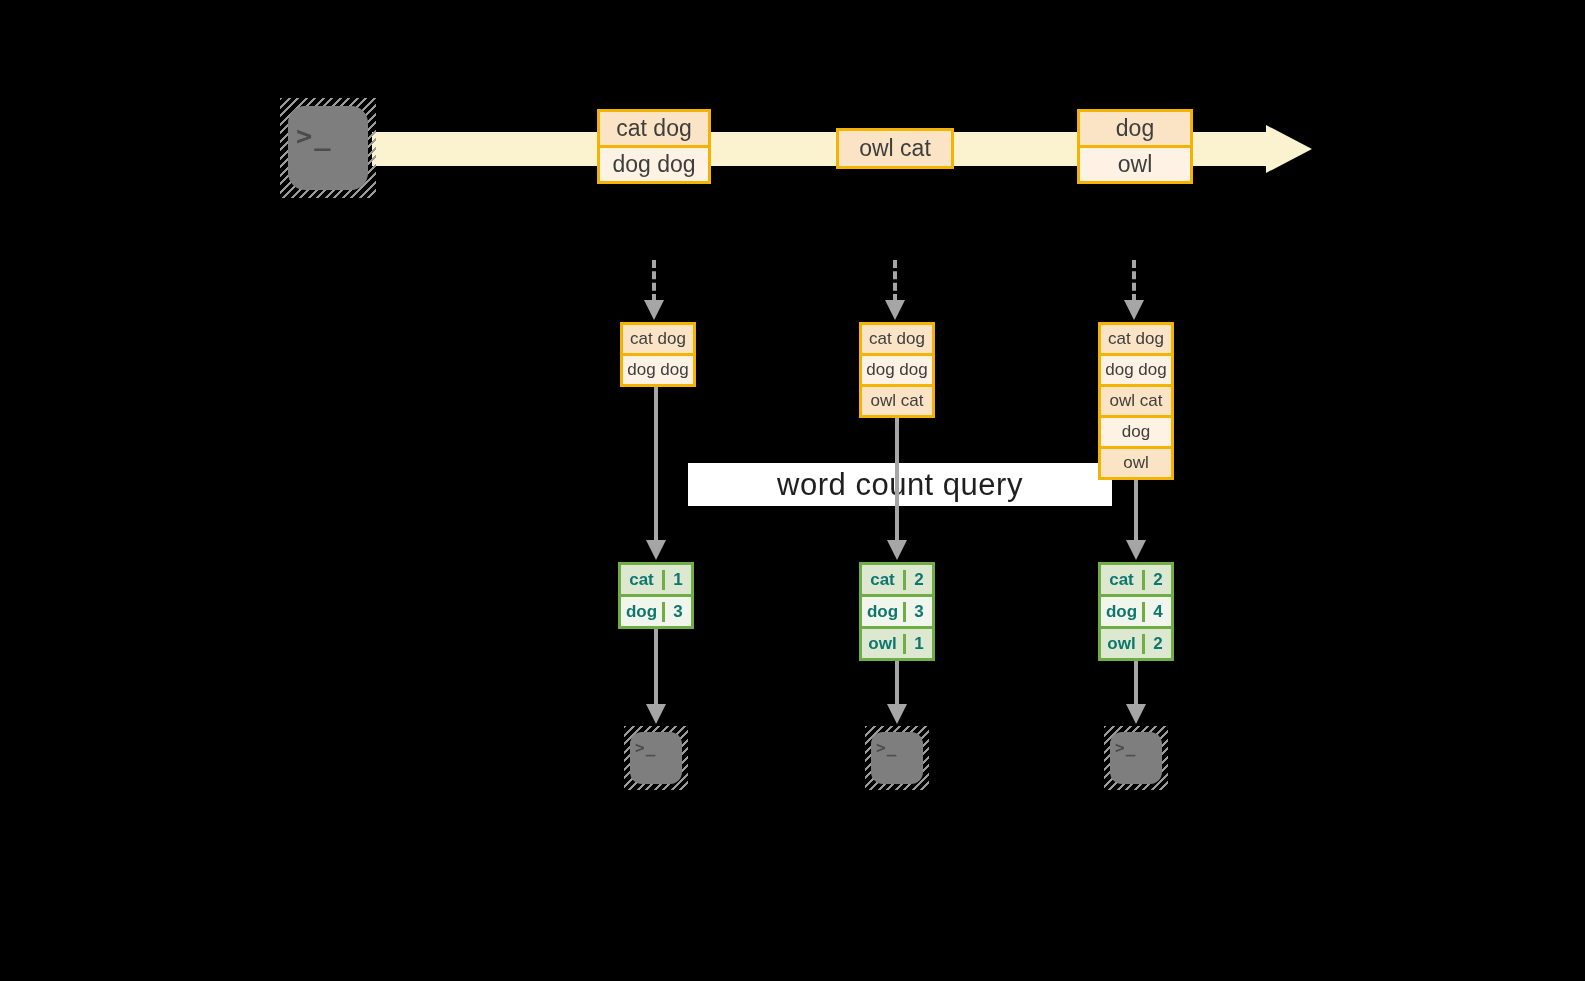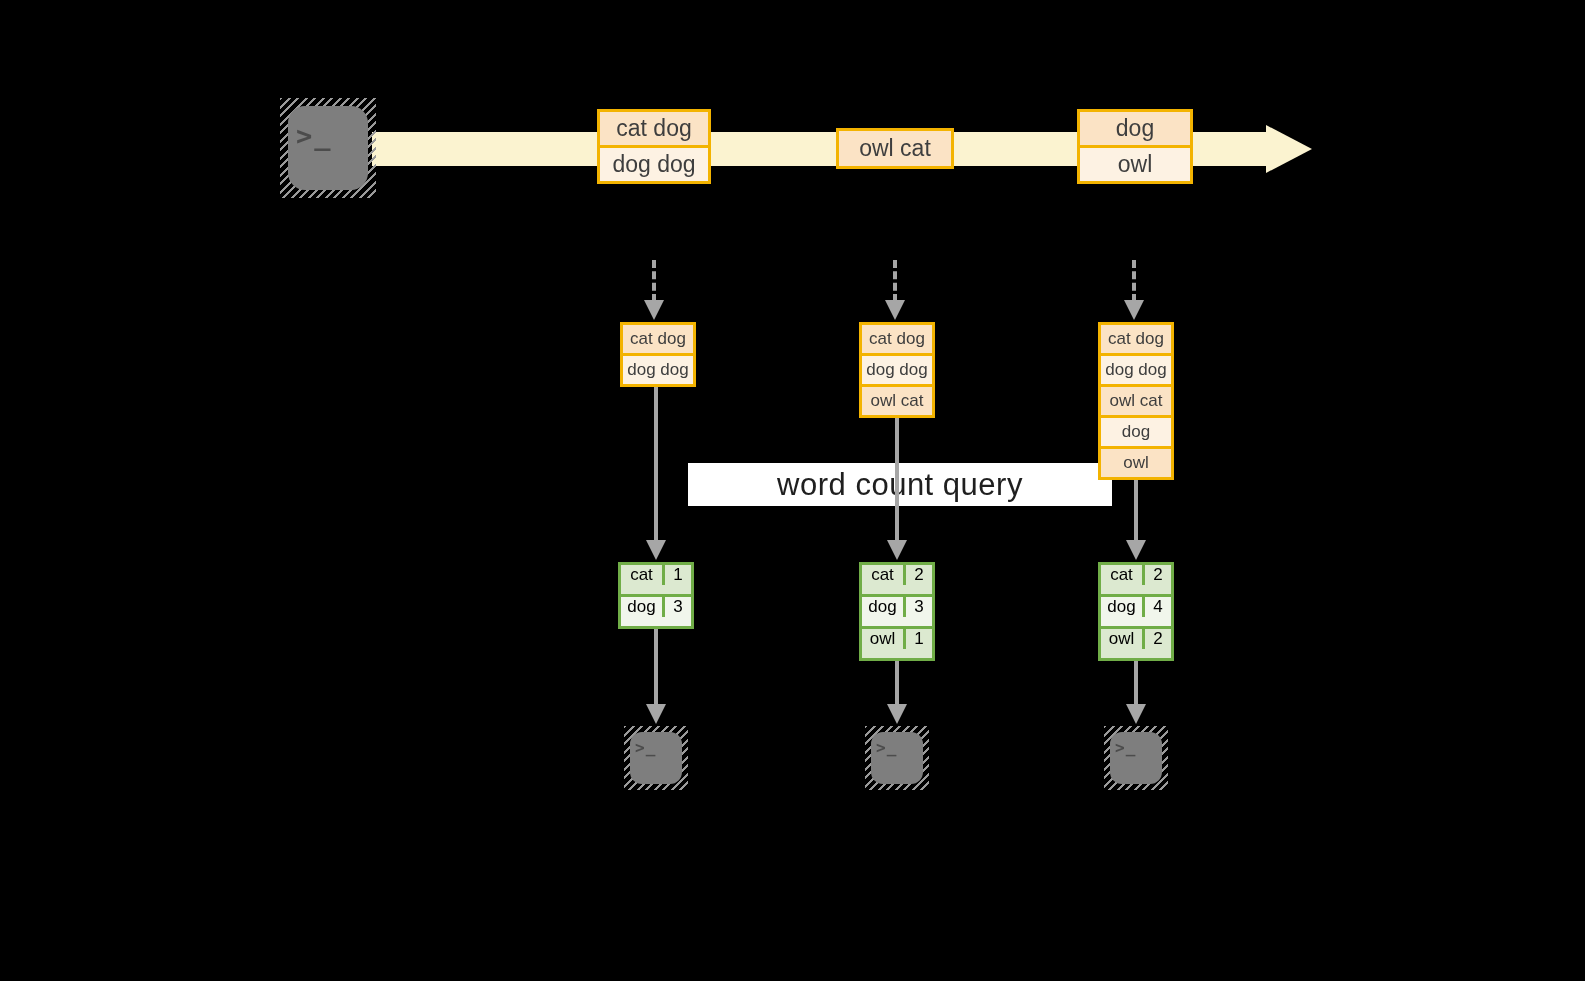--- a/index.html
+++ b/index.html
@@ -51,21 +51,21 @@
   
   .banner{
     position:absolute;left:688px;top:463px;width:424px;height:43px;background:#ffffff;z-index:1;
     display:flex;align-items:center;justify-content:center;
     color:#1f1f1f;font-size:31px;font-weight:300;letter-spacing:.5px;
   }
   
   .gtable{position:absolute;width:76px;z-index:3;}
   .grow{
     box-sizing:border-box;border:3px solid #70ad47;height:35px;margin-top:-3px;
-    display:flex;align-items:flex-start;color:#000000;font-size:17px;
+    display:flex;align-items:center;color:#0f766e;font-size:17px;font-weight:bold;
   }
   .grow:first-child{margin-top:0;}
   .grow.tint{background:#dce9d0;}
   .grow.light{background:#f1f6ec;}
   .gword{flex:1;display:flex;align-items:center;justify-content:center;}
   .gcount{width:26px;border-left:3px solid #70ad47;display:flex;align-items:center;justify-content:center;}
 </style>
 </head>
 <body>
 

